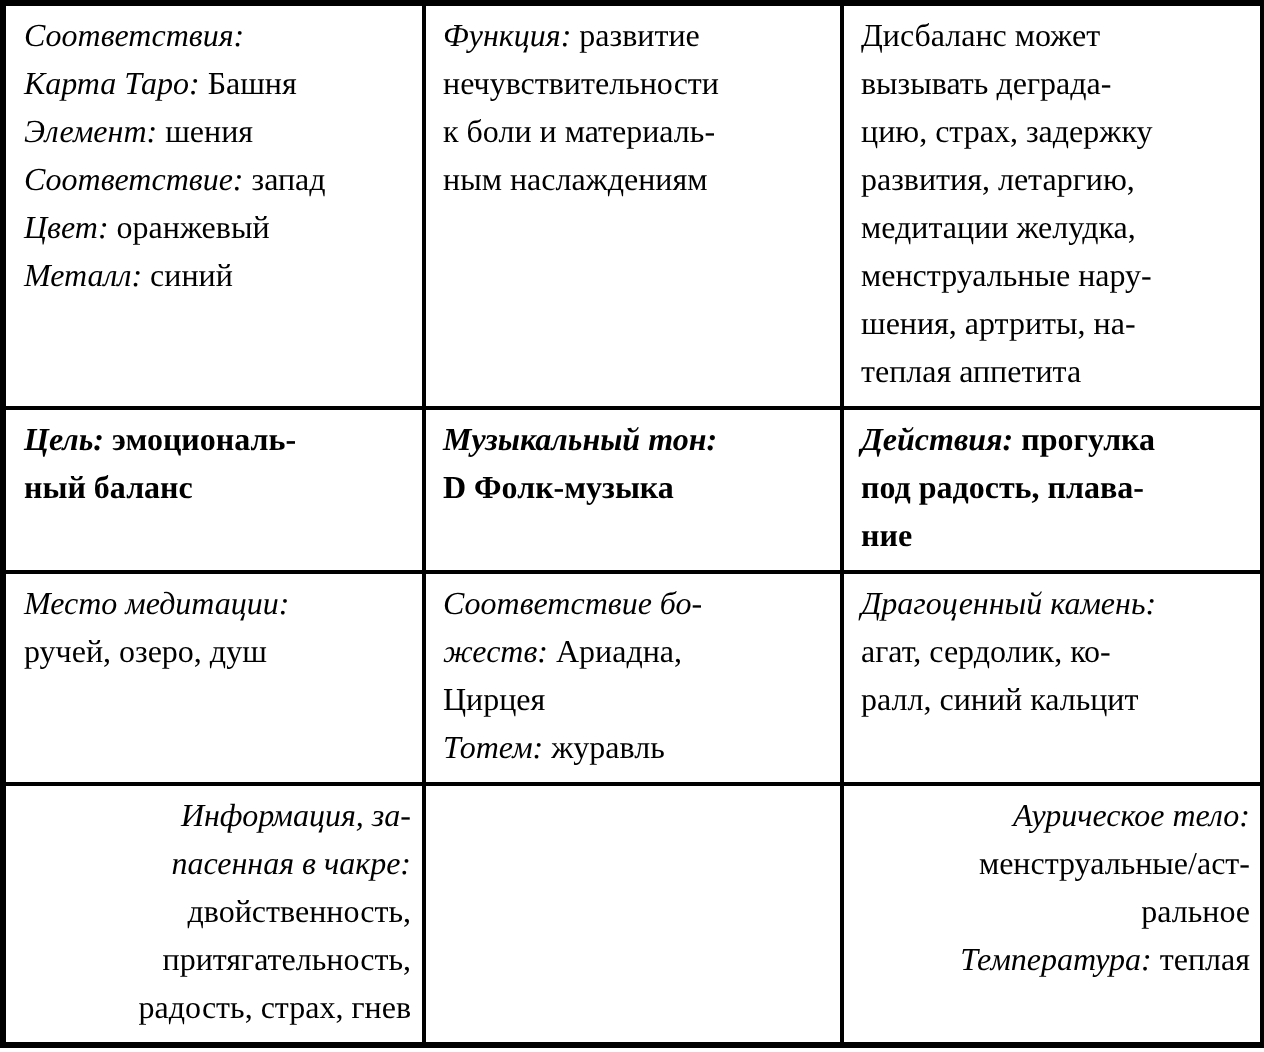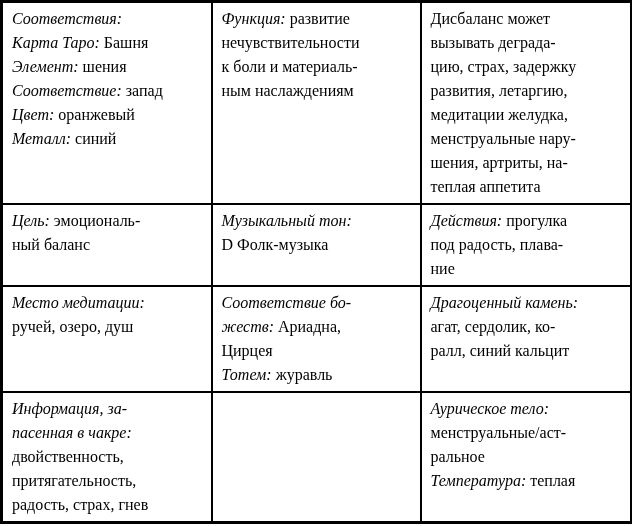--- a/index.html
+++ b/index.html
@@ -22,23 +22,23 @@
   table.corr{border-width:3px;}
   td.cell{
     vertical-align:top;
     padding:4px 5px 4px 9px;
     font-size:16px;
     line-height:24px;
     overflow:hidden;
   }
   .it{font-style:italic;}
   tr.r0{height:200px;}
-  tr.r1{height:78px;}
+  tr.r1{height:78px;font-weight:bold;}
   tr.r2{height:102px;}
-  tr.r3{height:124px;}
+  tr.r3{height:124px;text-align:right;}
 </style>
 </head>
 <body>
 
 <table class="corr">
   <colgroup>
     <col style="width:210px">
     <col style="width:209px">
     <col style="width:211px">
   </colgroup>

